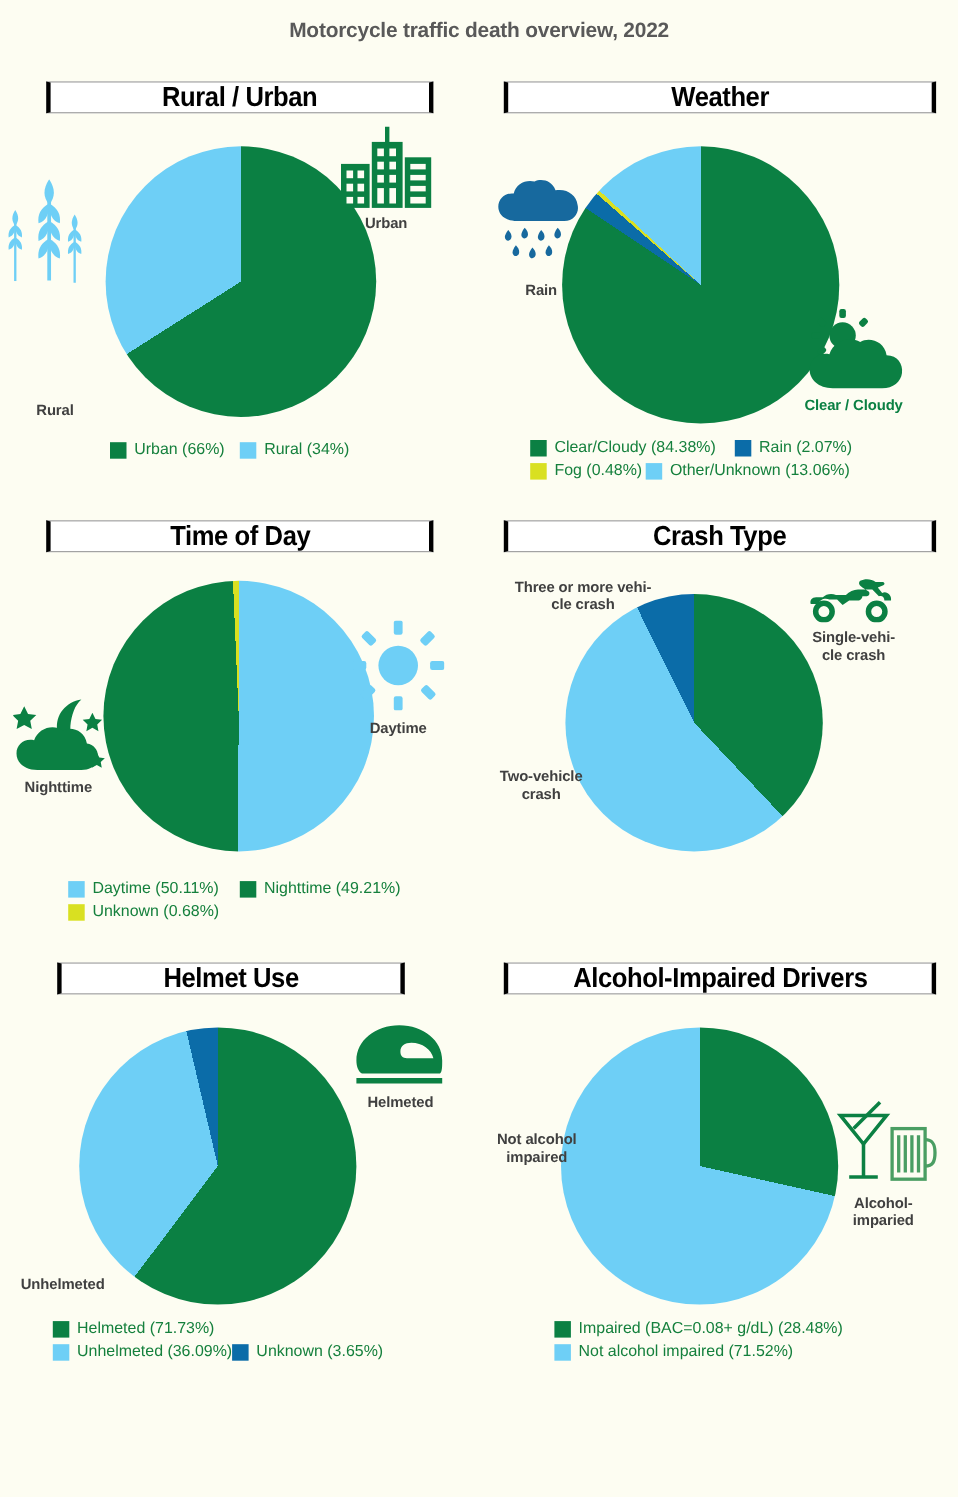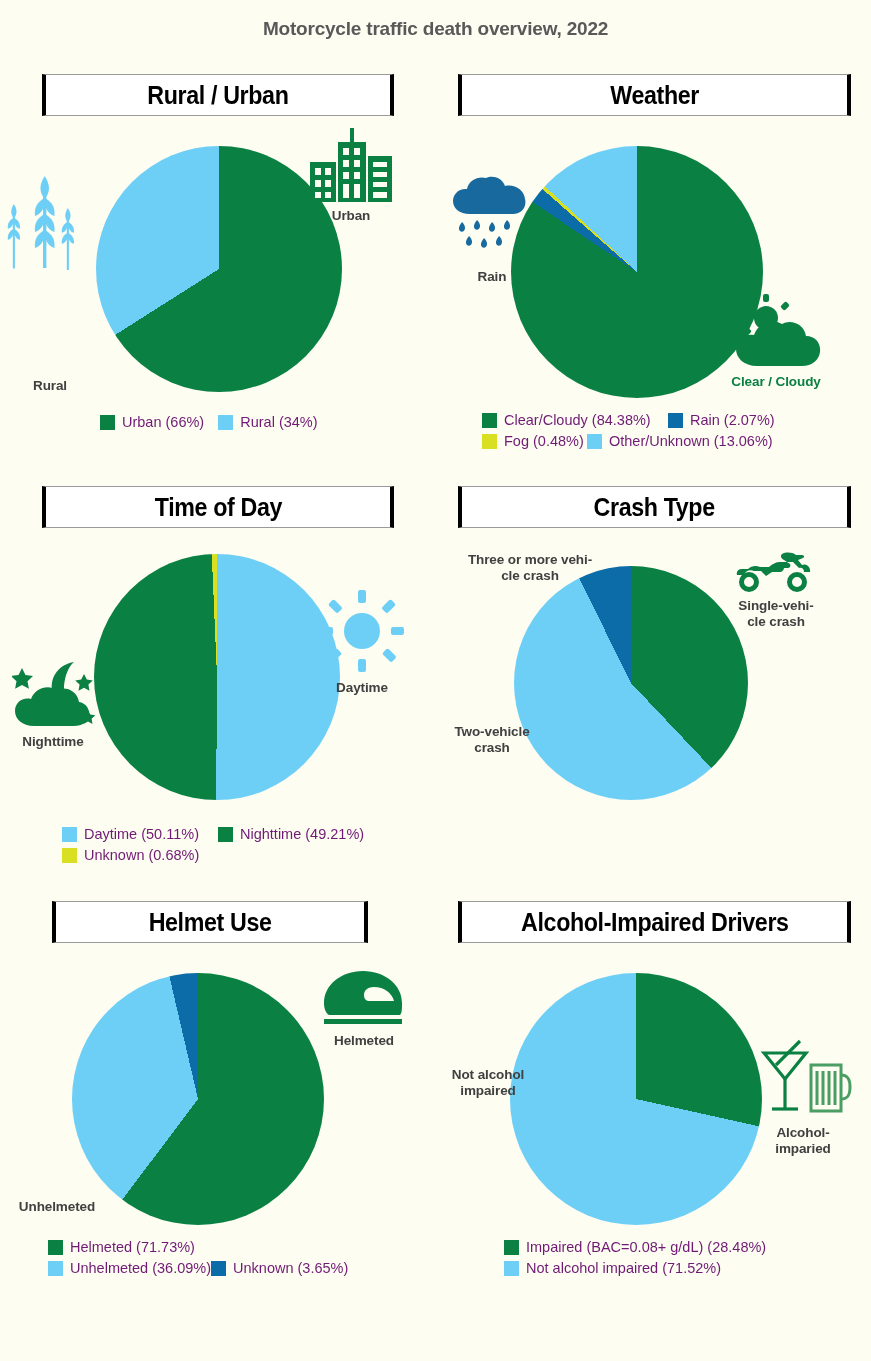--- a/index.html
+++ b/index.html
@@ -28,21 +28,21 @@
   .panel.left  { width: 436px; }
   .panel.right { width: 435px; }
 
   
   .plaque {
     background: #ffffff;
     border-top: 1px solid #9a9a9a;
     border-bottom: 1px solid #9a9a9a;
     border-left: 4px solid #000000;
     border-right: 4px solid #000000;
-    height: 42px;
+    height: 29px;
     display: flex; align-items: center; justify-content: center;
   }
   .plaque-text {
     font-size: 25px;
     font-weight: bold;
     color: #000000;
     letter-spacing: -0.4px;
     line-height: 1;
     transform: scaleX(0.93);
   }
@@ -77,21 +77,21 @@
     margin-right: 14px;
     white-space: nowrap;
   }
   .swatch {
     width: 15px; height: 15px;
     margin-right: 7px;
     flex: 0 0 auto;
   }
   .legend-label {
     font-size: 14.5px;
-    color: #701a75;
+    color: #15803d;
   }
 </style>
 </head>
 <body>
 
 <div id="page-title">Motorcycle traffic death overview, 2022</div>
 
 <div class="grid">
 
   <div class="row">

